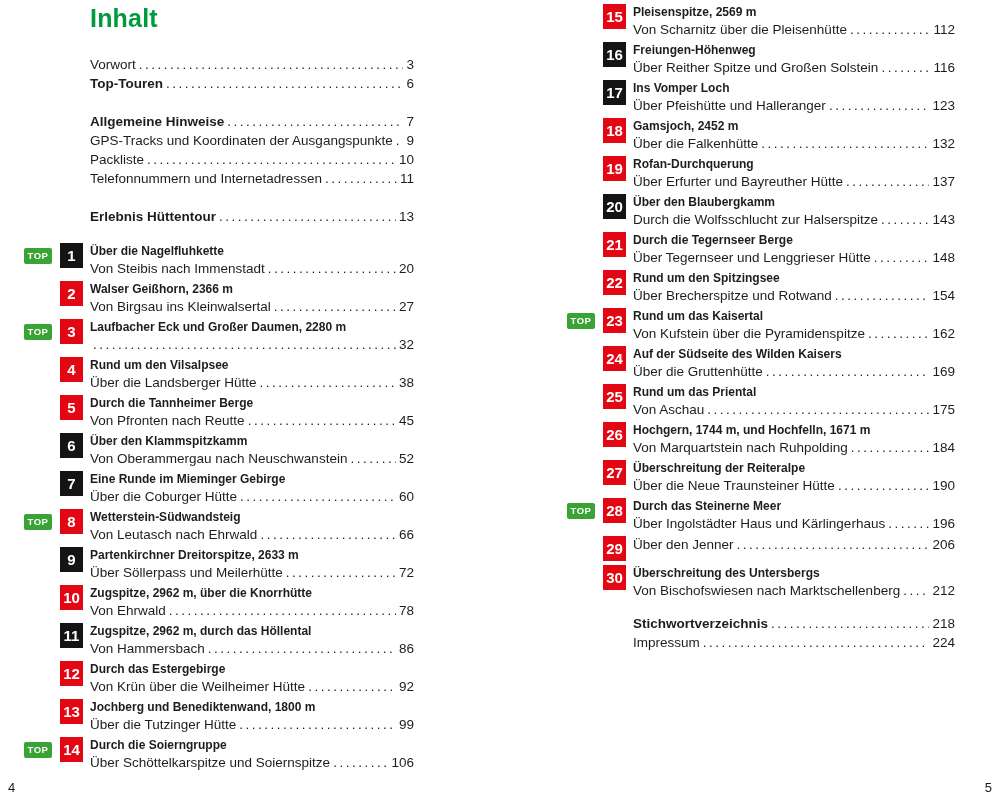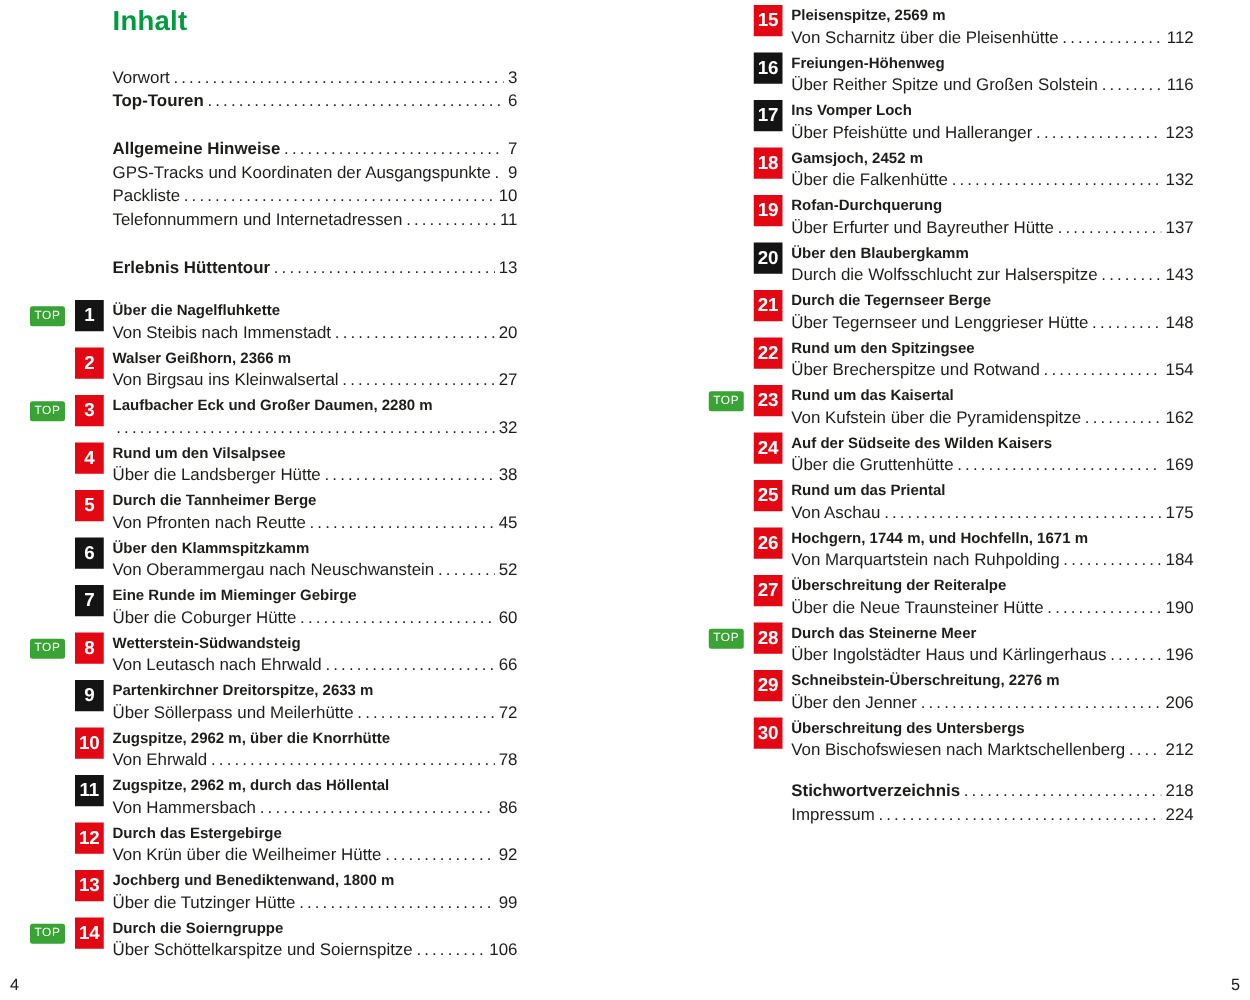--- a/index.html
+++ b/index.html
@@ -9,35 +9,35 @@
     --black:#141414;
     --text:#1d1d1b;
   }
   *{margin:0;padding:0;box-sizing:border-box;}
   html,body{background:#ffffff;}
   body{font-family:"Liberation Sans", sans-serif; color:var(--text);}
   .page{position:relative;width:1000px;height:800px;background:#fff;overflow:hidden;}
   .col{position:absolute;top:0;}
   .col-left{left:24px;width:390px;}
   .col-right{left:567px;width:388px;}
-  .heading{font-size:22px;font-weight:bold;color:var(--green);margin:4px 0 0 66px;letter-spacing:.2px;}
+  .heading{font-size:25px;font-weight:bold;color:var(--green);margin:4px 0 0 66px;letter-spacing:.2px;}
   .front-matter{margin:22px 0 0 66px;}
   .back-matter{margin:15px 0 0 66px;}
   .fm-row{display:flex;align-items:baseline;font-size:13.5px;line-height:19px;}
   .fm-row.bold .fm-label{font-weight:bold;}
   .fm-row.gap-after{margin-bottom:19px;}
   .fm-label{white-space:nowrap;}
   .dots{flex:1 1 auto;overflow:hidden;white-space:nowrap;margin:0 3px;min-width:6px;}
   .dots::after{content:"...................................................................................................";letter-spacing:2.5px;font-size:13.5px;}
   .pagenum{white-space:nowrap;}
   .tour-list{margin-top:17px;}
   .tour-list.flush{margin-top:4px;}
   .entry{display:grid;grid-template-columns:36px 30px 1fr;margin-bottom:4px;}
   .badge-cell{grid-column:1;padding-top:2px;}
-  .top-badge{display:inline-flex;align-items:center;justify-content:center;width:28px;height:16px;background:var(--badge-green);color:#fff;font-size:9.5px;font-weight:normal;border-radius:2px;letter-spacing:.5px;}
+  .top-badge{display:inline-flex;align-items:center;justify-content:center;width:28px;height:16px;background:var(--badge-green);color:#fff;font-size:9.5px;font-weight:bold;border-radius:2px;letter-spacing:.5px;}
   .num-box{grid-column:2;width:23px;height:25px;display:flex;align-items:center;justify-content:center;color:#fff;font-weight:bold;font-size:15px;}
   .num-box.red{background:var(--red);}
   .num-box.black{background:var(--black);}
   .entry-text{grid-column:3;min-width:0;}
   .entry-title{font-size:12px;font-weight:bold;line-height:17px;white-space:nowrap;}
   .entry-sub{display:flex;align-items:flex-end;font-size:13.5px;line-height:17px;}
   .sub-label{white-space:nowrap;}
   .folio{position:absolute;bottom:5px;font-size:13px;}
   .folio-left{left:8px;}
   .folio-right{right:8px;}
@@ -424,21 +424,20 @@
               <span class="sub-label">Über Ingolstädter Haus und Kärlingerhaus</span>
               <span class="dots"></span>
               <span class="pagenum">196</span>
             </div>
           </div>
         </div>
         <div class="entry">
           <span class="badge-cell"></span>
           <span class="num-box red">29</span>
           <div class="entry-text">
-            <div class="entry-title">Schneibstein-Überschreitung, 2276 m</div>
             <div class="entry-sub">
               <span class="sub-label">Über den Jenner</span>
               <span class="dots"></span>
               <span class="pagenum">206</span>
             </div>
           </div>
         </div>
         <div class="entry">
           <span class="badge-cell"></span>
           <span class="num-box red">30</span>

